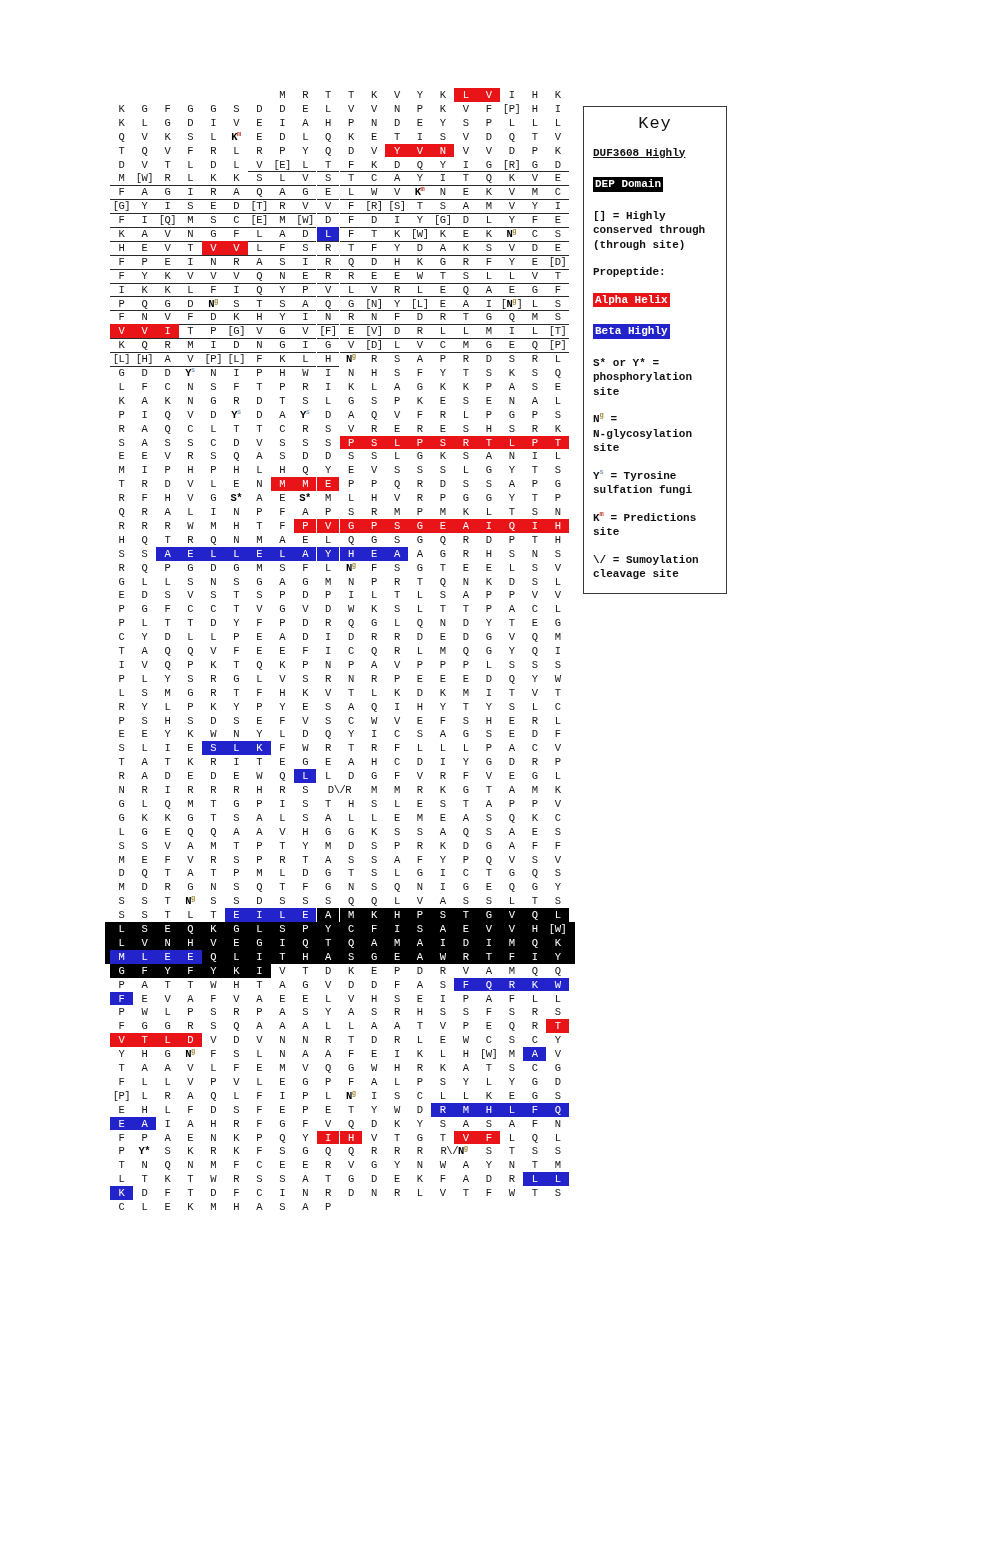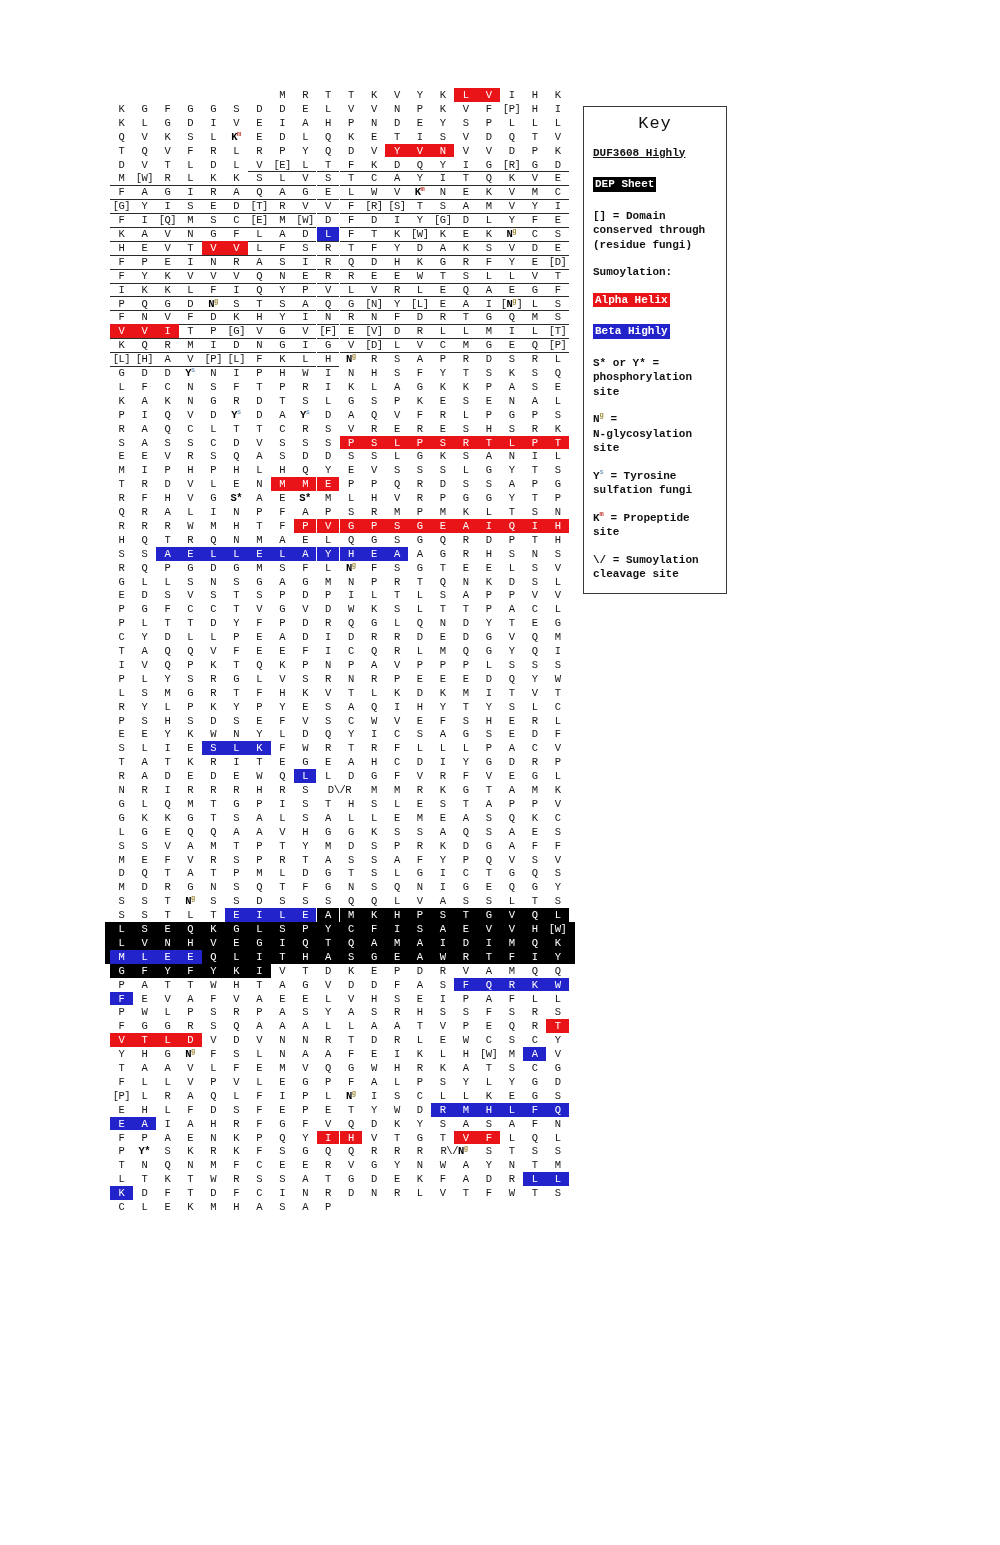--- a/index.html
+++ b/index.html
@@ -1811,30 +1811,30 @@
       <span class="cell" style="left: 206.5px; width: 22.9px;">P</span>
     </div>
   </div>
 
 <div class="key-box">
   <div class="key-title">Key</div>
 
   <div class="key-duf">DUF3608 Highly</div>
 
   <div class="key-row">
-    <span class="chip chip-dep">DEP Sheet</span>
+    <span class="chip chip-dep">DEP Domain</span>
   </div>
 
   <div class="key-note">
-    <span class="ln">[] = Domain</span>
+    <span class="ln">[] = Highly</span>
     <span class="ln">conserved through</span>
-    <span class="ln">(residue fungi)</span>
+    <span class="ln">(through site)</span>
   </div>
 
-  <div class="key-note">Sumoylation:</div>
+  <div class="key-note">Propeptide:</div>
 
   <div class="key-row">
     <span class="chip chip-alpha">Alpha Helix</span>
   </div>
 
   <div class="key-row">
     <span class="chip chip-beta">Beta Highly</span>
   </div>
 
   <div class="key-note">
@@ -1848,21 +1848,21 @@
     <span class="ln">N-glycosylation</span>
     <span class="ln">site</span>
   </div>
 
   <div class="key-note">
     <span class="ln"><b>Y</b><sup class="sup-s">s</sup><span> = Tyrosine</span></span>
     <span class="ln">sulfation fungi</span>
   </div>
 
   <div class="key-note">
-    <span class="ln"><b>K</b><sup class="sup-m">m</sup><span> = Propeptide</span></span>
+    <span class="ln"><b>K</b><sup class="sup-m">m</sup><span> = Predictions</span></span>
     <span class="ln">site</span>
   </div>
 
   <div class="key-note">
     <span class="ln"><span>\/</span><span> = Sumoylation</span></span>
     <span class="ln">cleavage site</span>
   </div>
 </div>
 
 </body></html>

